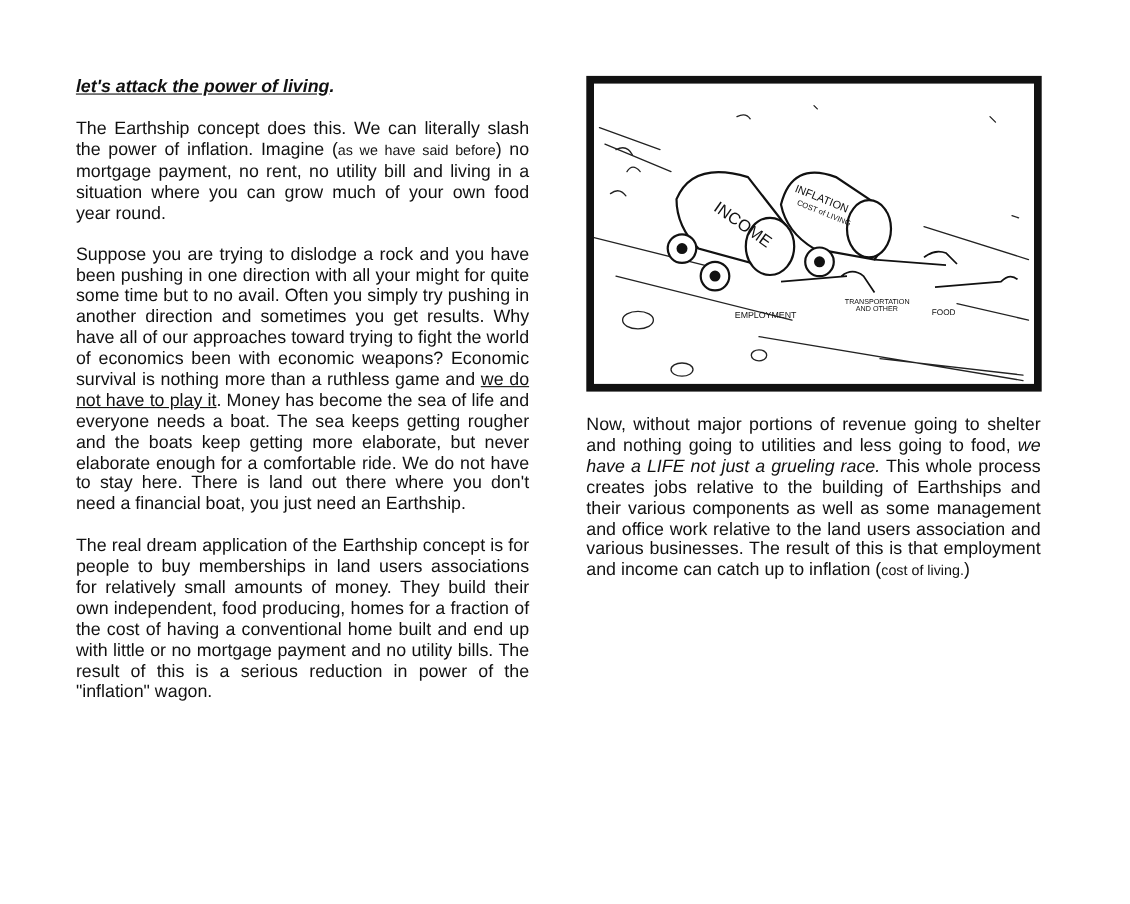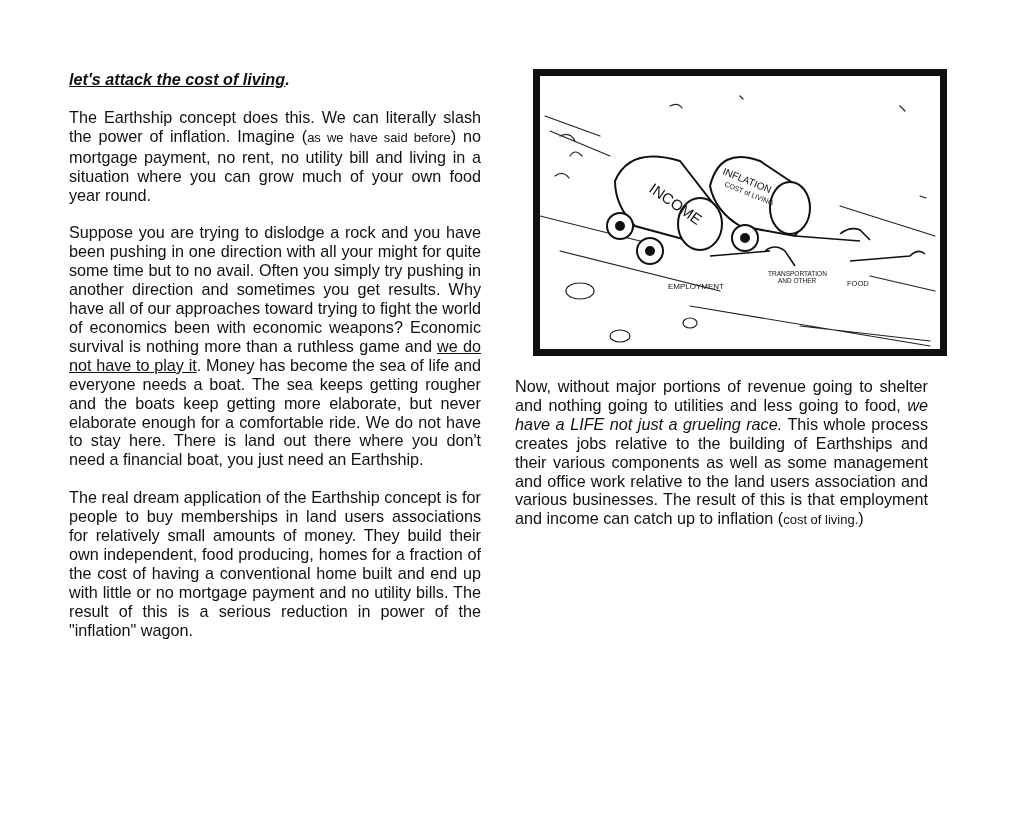--- a/index.html
+++ b/index.html
@@ -1,35 +1,35 @@
 <!DOCTYPE html>
 <html><head>
 <meta charset="utf-8">
 <style>
   html, body { margin: 0; padding: 0; background: #ffffff; }
   body { width: 1027px; height: 822px; position: relative; overflow: hidden;
          font-family: "Liberation Sans", sans-serif; color: #111; }
   .col { position: absolute; font-size: 16.2px; line-height: 18.9px; text-align: justify; }
   .left { left: 69px; top: 70px; width: 412px; }
-  .right { left: 515px; top: 375px; width: 413px; }
+  .right { left: 533px; top: 375px; width: 413px; }
   .title { font-weight: bold; font-style: italic; text-decoration: underline; font-size: 16.2px; margin: 0 0 19px 0; }
   .title .dot { text-decoration: none; display: inline-block; }
   p { margin: 2px 0 19px 0; }
   .small { font-size: 13px; }
   .ul { text-decoration: underline; }
   .it { font-style: italic; }
   .figure { position: absolute; left: 533px; top: 69px; width: 414px; height: 287px;
             box-sizing: border-box; border: 7px solid #111; background: #fff; }
   .figure svg { display: block; width: 100%; height: 100%; }
 </style>
 </head>
 <body>
 
 <div class="col left">
-  <div class="title"><span>let's attack the cost of living</span><span class="dot">.</span></div>
+  <div class="title"><span>let's attack the power of living</span><span class="dot">.</span></div>
   <p><span>The Earthship concept does this.  We can literally slash the power of inflation.  Imagine (</span><span class="small">as we have said before</span><span>) no mortgage payment, no rent, no utility bill and living in a situation where you can grow much of your own food year round.</span></p>
   <p><span>Suppose you are trying to dislodge a rock and you have been pushing in one direction with all your might for quite some time but to no avail.  Often you simply try pushing in another direction and sometimes you get results.  Why have all of our approaches toward trying to fight the world of economics been with economic weapons? Economic survival is nothing more than a ruthless game and </span><span class="ul">we do not have to play it</span><span>.  Money has become the sea of life and everyone needs a boat. The sea keeps getting rougher and the boats keep getting more elaborate, but never elaborate enough for a comfortable ride.  We do not have to stay here. There is land out there where you don't need a financial boat, you just need an Earthship.</span></p>
   <p>The real dream application of the Earthship concept is for people to buy memberships in land users associations for relatively small amounts of money. They build their own independent, food producing, homes for a fraction of the cost of having a conventional home built and end up with little or no mortgage payment and no utility bills.  The result of this is a serious reduction in power of the "inflation" wagon.</p>
 </div>
 
 <div class="figure">
   <svg viewBox="0 0 400 273" xmlns="http://www.w3.org/2000/svg">
     <g stroke="#222" fill="none" stroke-width="1.2" stroke-linecap="round">
       <path d="M5 40 L60 60 M10 55 L70 80 M0 140 L120 170 M20 175 L180 215 M150 230 L390 270 M260 250 L390 265 M300 130 L395 160 M330 200 L395 215"></path>
       <path d="M20 60 q10 -5 15 5 M30 80 q5 -8 12 0 M15 100 q8 -6 14 2 M130 30 q8 -4 12 2 M360 30 l5 5 M200 20 l3 3 M380 120 l6 2"></path>

